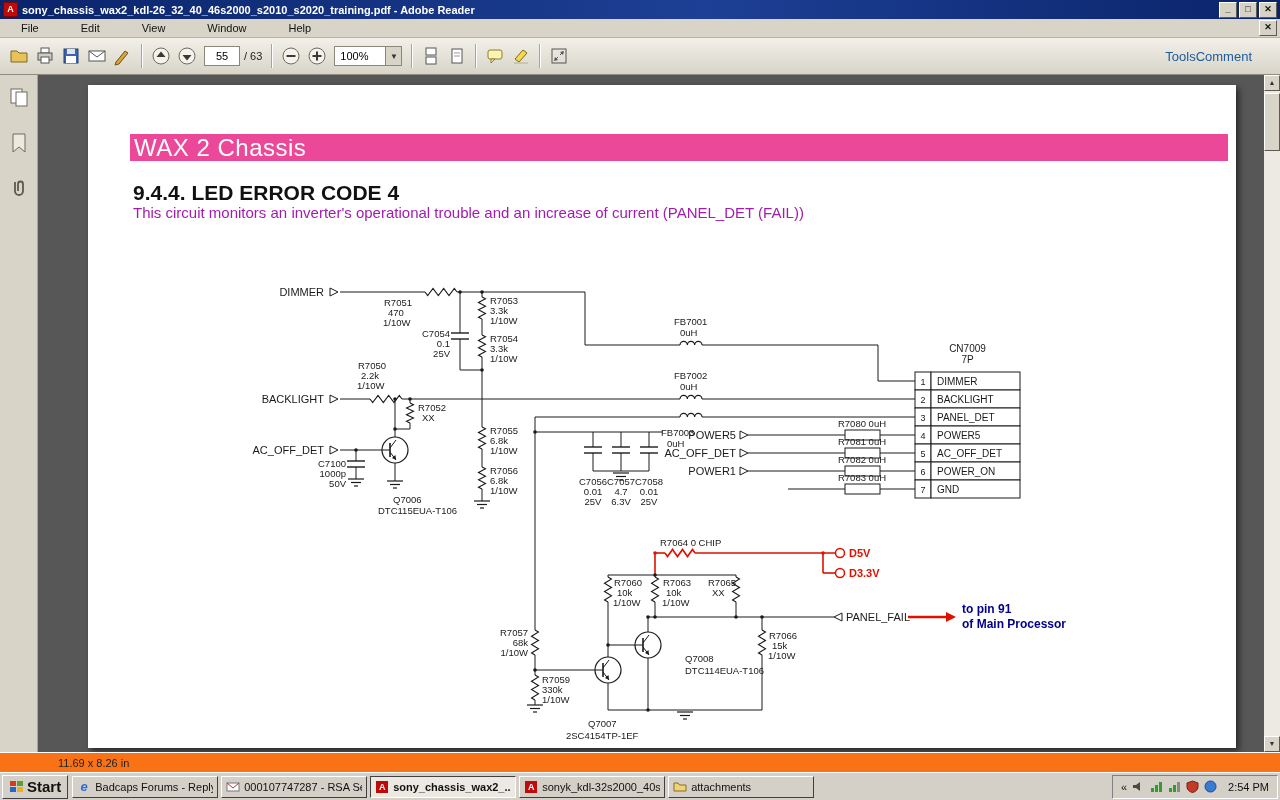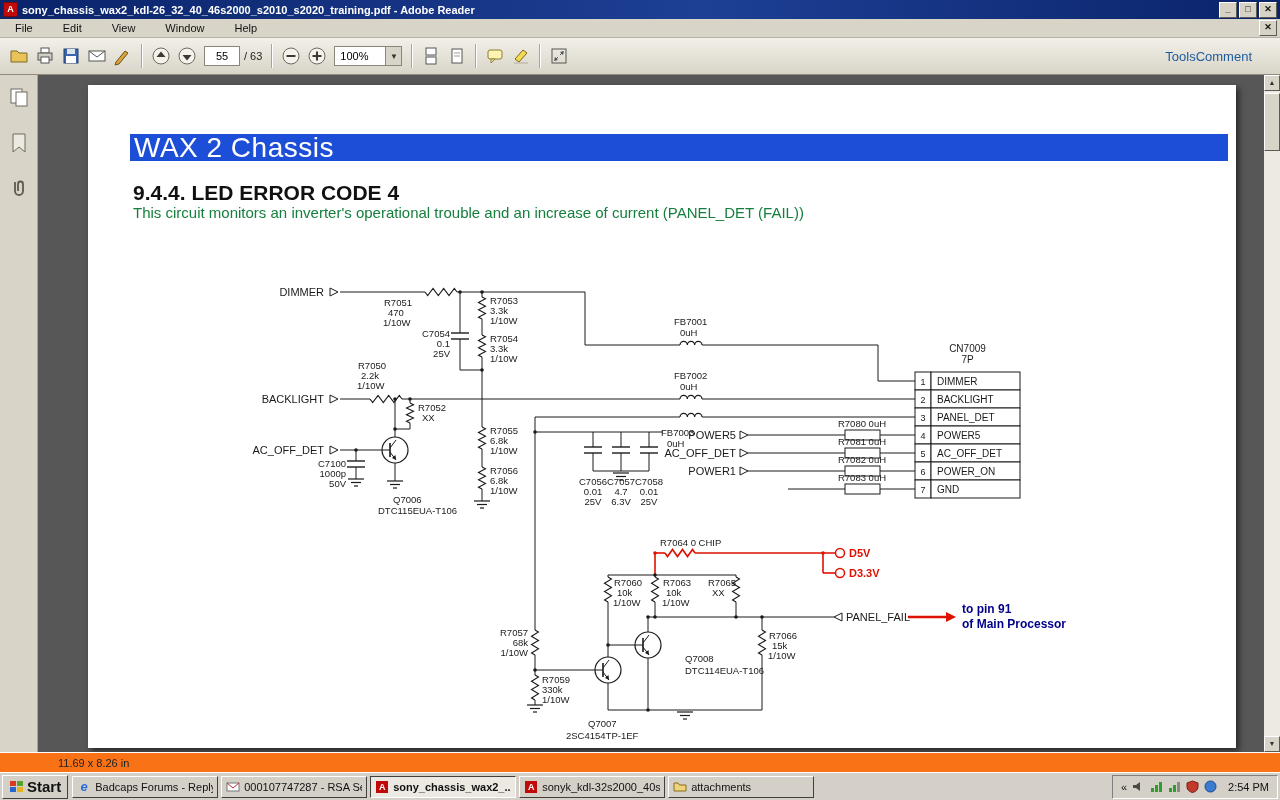--- a/index.html
+++ b/index.html
@@ -9,21 +9,21 @@
   .titlebar{position:absolute;left:0;top:0;width:100%;height:19px;background:linear-gradient(90deg,#0a246a,#1d3f95 55%,#0a246a);
             display:flex;align-items:center;color:#fff;font-size:11px;font-weight:bold;padding-left:3px;box-sizing:border-box;}
   .app-ico{width:13px;height:13px;background:#c00a0a;border:1px solid #7d0606;margin-right:4px;display:flex;align-items:center;justify-content:center;}
   .app-ico span{color:#fff;font-size:9px;font-weight:bold;line-height:1;}
   .wincaps{margin-left:auto;display:flex;gap:2px;padding-right:3px;}
   .wbtn{width:16px;height:14px;background:#d6d2c6;border:1px solid;border-color:#fff #5c5a52 #5c5a52 #fff;
         font-size:9px;line-height:12px;text-align:center;color:#111;font-weight:bold;}
   
   .menubar{position:absolute;left:0;top:19px;width:100%;height:19px;background:#d8d4c8;border-bottom:1px solid #b7b3a6;
            display:flex;align-items:center;font-size:11px;color:#111;box-sizing:border-box;}
-  .menu-item{padding:2px 15px;}
+  .menu-item{padding:2px 21px;}
   .doc-close{margin-left:auto;margin-right:3px;}
   
   .toolbar{position:absolute;left:0;top:38px;width:100%;height:37px;background:linear-gradient(#efedе6,#d8d4c8);
            background:linear-gradient(#f2f0e9,#d8d4c8);border-bottom:1px solid #8f8b7e;display:flex;align-items:center;
            padding:16px 6px;box-sizing:border-box;}
   .tsep{width:1px;height:24px;background:#a9a494;border-right:1px solid #fff;margin:0 5px;}
   .tico{width:24px;height:24px;display:flex;align-items:center;justify-content:center;border:1px solid transparent;border-radius:2px;}
   .page-input{width:30px;height:16px;font-size:11px;text-align:center;border:1px solid #8a8678;background:#fff;margin:0 4px;font-family:"Liberation Sans",sans-serif;}
   .pcount{font-size:11px;color:#222;margin-right:4px;}
   .zoombox{width:66px;height:18px;border:1px solid #8a8678;background:#fff;display:flex;align-items:center;font-size:11px;margin:16px 4px;}
@@ -31,24 +31,24 @@
   .zdrop{width:15px;height:100%;background:#d8d4c8;border-left:1px solid #8a8678;display:flex;align-items:center;justify-content:center;font-size:8px;color:#333;}
   .tright{margin-left:auto;display:flex;padding-right:22px;font-size:13px;font-weight:normal;color:#1d5a9e;}
   
   .leftpanel{position:absolute;left:0;top:75px;width:38px;height:677px;background:#d8d4c8;border-right:1px solid #a9a494;
              display:flex;flex-direction:column;align-items:center;padding-top:10px;box-sizing:border-box;gap:22px;}
   .lpico{width:24px;height:24px;display:flex;align-items:center;justify-content:center;}
   
   .docarea{position:absolute;left:38px;top:75px;width:1226px;height:677px;background:#575757;overflow:hidden;}
   .page{position:absolute;left:50px;top:10px;width:1148px;height:663px;background:#fff;box-shadow:3px 3px 6px rgba(0,0,0,.55);}
   .page svg{position:absolute;left:0;top:0;font-family:"Liberation Sans",sans-serif;}
-  .hdrbar{position:absolute;left:42px;top:49px;width:1098px;height:27px;background:#1d4ed8;color:#fff;
-          font-size:28px;line-height:27px;padding-left:4px;box-sizing:border-box;letter-spacing:.5px;}
+  .hdrbar{position:absolute;left:42px;top:49px;width:1098px;height:27px;background:#ec4899;color:#fff;
+          font-size:24px;line-height:27px;padding-left:4px;box-sizing:border-box;letter-spacing:.5px;}
   .h2{position:absolute;left:45px;top:96px;font-size:21px;font-weight:bold;color:#111;}
-  .bodytext{position:absolute;left:45px;top:119px;font-size:15px;color:#15803d;}
+  .bodytext{position:absolute;left:45px;top:119px;font-size:15px;color:#a21caf;}
   
   .vscroll{position:absolute;right:0;top:75px;width:16px;height:677px;background:#eceae2;}
   .sbtn{position:absolute;left:0;width:16px;height:16px;background:#d8d4c8;border:1px solid;border-color:#fff #5c5a52 #5c5a52 #fff;
         box-sizing:border-box;font-size:7px;text-align:center;line-height:13px;color:#333;}
   .sthumb{position:absolute;left:0;top:18px;width:16px;height:58px;background:#d8d4c8;border:1px solid;border-color:#fff #5c5a52 #5c5a52 #fff;box-sizing:border-box;}
   
   .statusbar{position:absolute;left:0;top:752px;width:100%;height:20px;background:#f97316;border-top:1px solid #fff;
              font-size:11px;color:#222;display:flex;align-items:center;box-sizing:border-box;}
   .statusbar span{margin-left:58px;}
   

